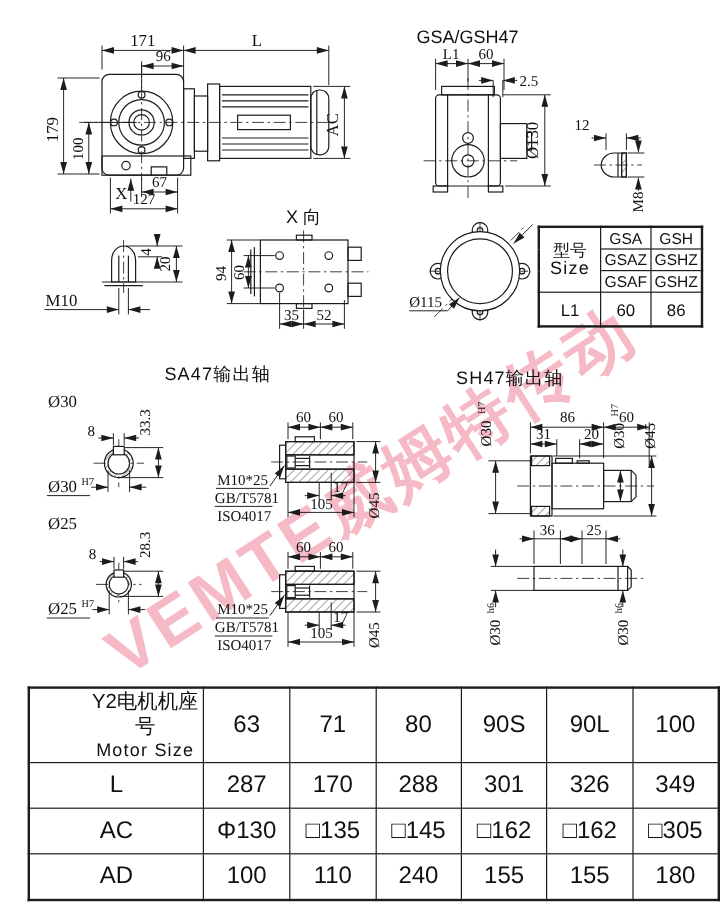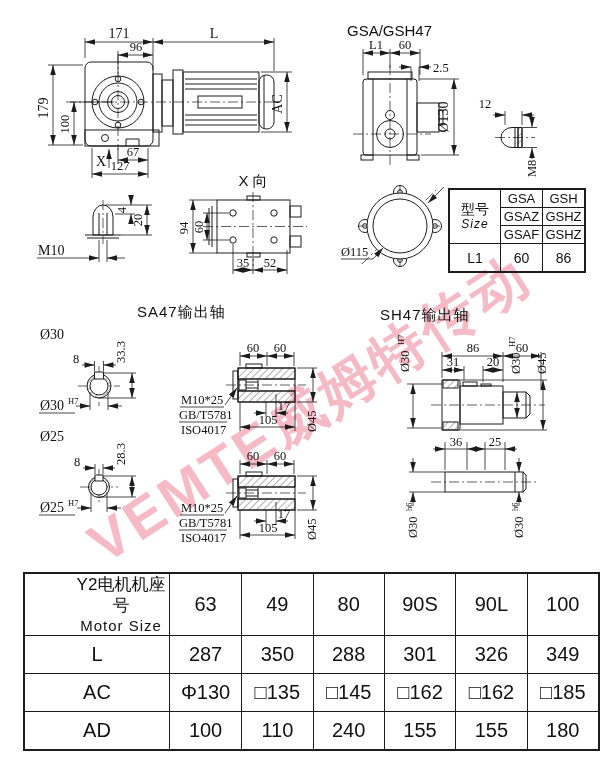--- a/index.html
+++ b/index.html
@@ -13,21 +13,21 @@
   .dwg .wf  { fill:#fff; }
   .dwg text { stroke:none; fill:#111; font-family:"Liberation Serif", serif; font-size:12.5px; }
   .dwg text.t   { font-family:"Liberation Sans", sans-serif; font-size:15px; }
   .dwg text.big { font-size:14px; }
   .dwg text.sup { font-size:8.5px; }
   .sec-title { position:absolute; font-size:15px; letter-spacing:1px; color:#111; }
   table { border-collapse:collapse; position:absolute; background:transparent; }
   td,th { border:1px solid #1c1c1c; text-align:center; font-weight:normal; padding:0; color:#111; }
   .size-table { left:448px; top:188px; border:2px solid #1c1c1c; font-family:"Liberation Sans", sans-serif;padding-left:16px; }
   .size-table th.model { width:50px; font-size:14px; line-height:1.1; }
-  .size-table th.model .en { font-size:12px; letter-spacing:1px;font-style:italic; }
+  .size-table th.model .en { font-size:15px; letter-spacing:1px; }
   .size-table td { width:41px; height:17px; font-size:13px; }
   .size-table tr.l1 th, .size-table tr.l1 td { height:27px; font-size:14px; }
   .size-table tr.l1 th { font-size:14px; }
   .motor-table { left:23px; top:572px; border:2px solid #1c1c1c; }
   .motor-table th.hdr { width:110px; height:50px; font-size:17px; line-height:1.25;padding-left:48px; }
   .motor-table th.hdr .en { font-size:15px; letter-spacing:1px;text-align:center; }
   .motor-table th.rowlab { width:110px; font-size:20px; }
   .motor-table td { width:77px; height:37px; font-size:20px; }
   .watermark { position:absolute; left:-15px; top:372px; width:650px; text-align:center;
                font-size:56px; font-weight:bold; letter-spacing:4px; white-space:nowrap;
@@ -506,43 +506,43 @@
 </svg>
 
 <table class="motor-table">
   <tbody>
         <tr>
     <th class="hdr">
       <div>Y2电机机座号</div>
       <div class="en">Motor Size</div>
     </th>
     <td>63</td>
-    <td>49</td>
+    <td>71</td>
     <td>80</td>
     <td>90S</td>
     <td>90L</td>
     <td>100</td>
   </tr>
   <tr>
     <th class="rowlab">L</th>
     <td>287</td>
-    <td>350</td>
+    <td>170</td>
     <td>288</td>
     <td>301</td>
     <td>326</td>
     <td>349</td>
   </tr>
   <tr>
     <th class="rowlab">AC</th>
     <td>Φ130</td>
     <td>□135</td>
     <td>□145</td>
     <td>□162</td>
     <td>□162</td>
-    <td>□185</td>
+    <td>□305</td>
   </tr>
   <tr>
     <th class="rowlab">AD</th>
     <td>100</td>
     <td>110</td>
     <td>240</td>
     <td>155</td>
     <td>155</td>
     <td>180</td>
   </tr>

